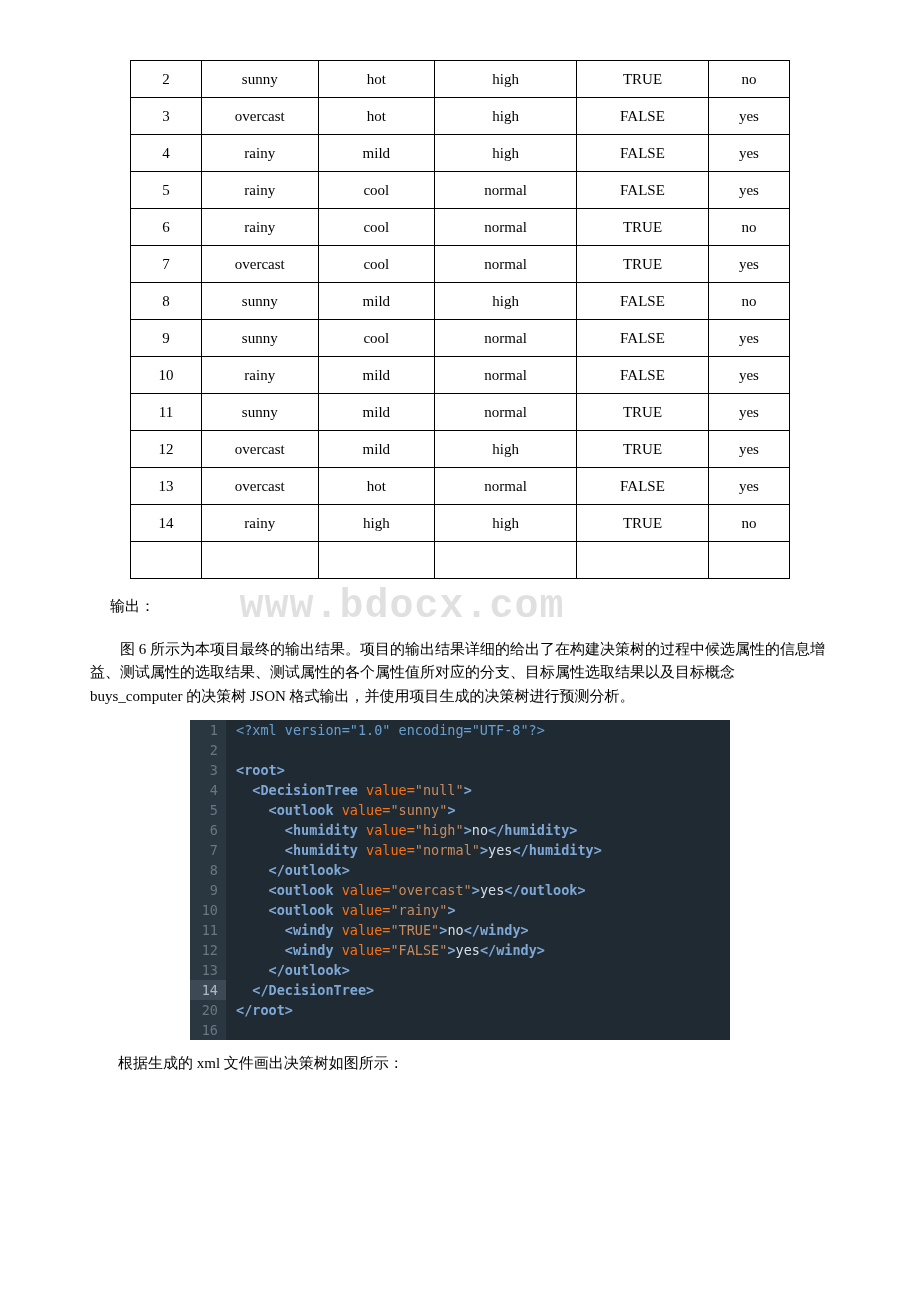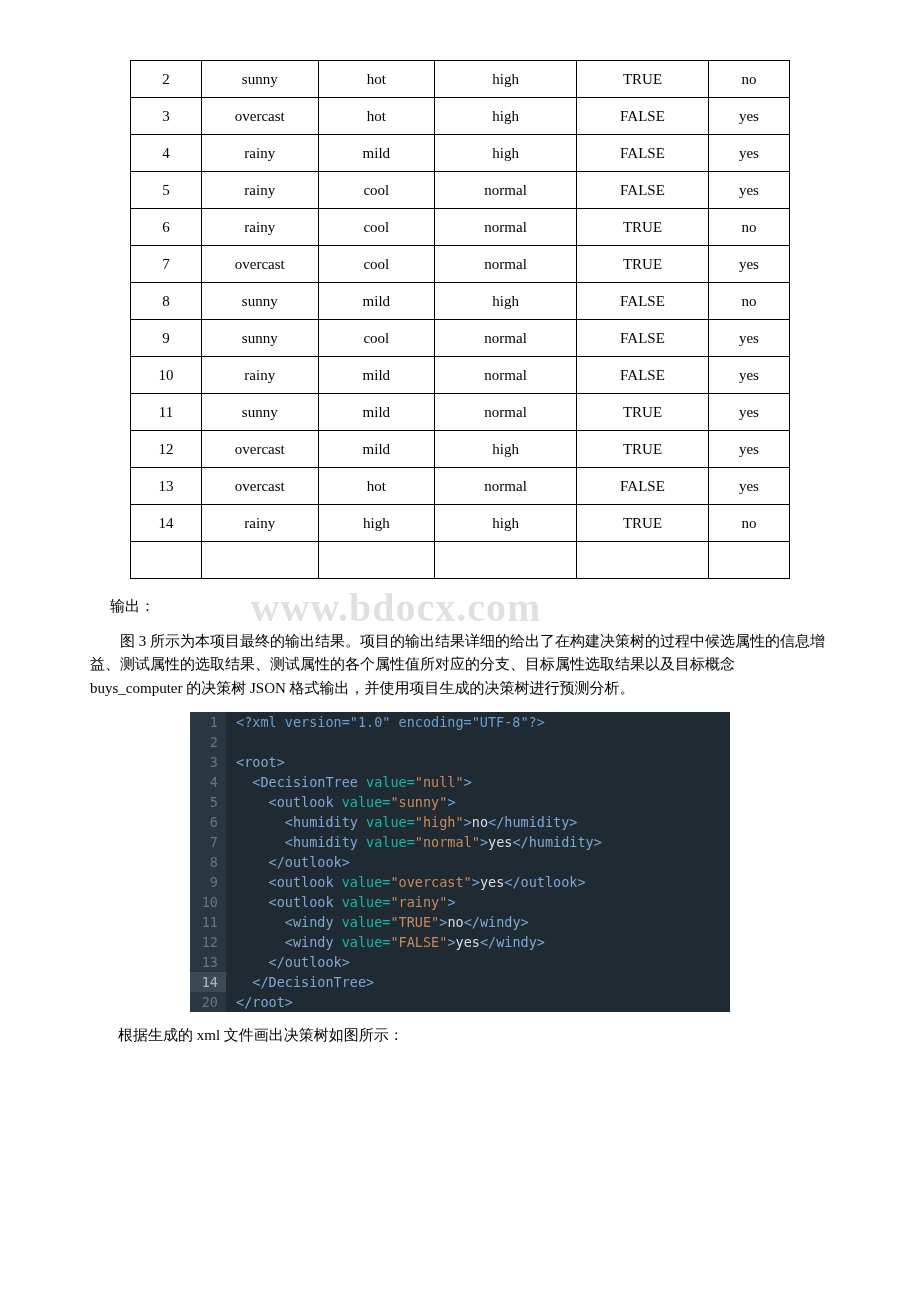--- a/index.html
+++ b/index.html
@@ -30,35 +30,35 @@
   }
   table.data col.c0 { width: 70px; }
   table.data col.c1 { width: 115px; }
   table.data col.c2 { width: 115px; }
   table.data col.c3 { width: 140px; }
   table.data col.c4 { width: 130px; }
   table.data col.c5 { width: 80px; }
 
   .watermark {
     position: absolute;
-    left: 36px;
+    left: 42px;
     top: 524px;
     width: 540px;
     text-align: center;
     font-size: 40px;
     font-weight: bold;
     letter-spacing: 1px;
     color: rgba(0,0,0,0.12);
     pointer-events: none;
-    font-family: Liberation Serif, serif;
+    font-family: Liberation Mono, monospace;
     z-index: 5;
   }
 
   .output-label {
-    margin: 18px 0 14px 20px;
+    margin: 18px 0 22px 20px;
     font-size: 15px;
   }
   .para {
     text-indent: 2em;
     margin: 6px 0;
     font-size: 15px;
     line-height: 1.55;
   }
 
   .code-block {
@@ -86,22 +86,22 @@
   }
   .code-block .ln.hl {
     background: #3d4a55;
     color: #b0b8c0;
   }
   .code-block .code {
     padding-left: 10px;
     white-space: pre;
     flex: 1 1 auto;
   }
-  .tag  { color: #7fa8d6; }
-  .attr { color: #14b8a6; }
+  .tag  { color: #7fa8d6; font-weight: bold; }
+  .attr { color: #f97316; }
   .val  { color: #c88b5f; }
   .txt  { color: #d6deeb; }
   .decl { color: #6aa0cf; }
 
   .footer-line {
     margin: 12px 0 0 28px;
     font-size: 15px;
   }
 </style>
 </head>
@@ -231,21 +231,21 @@
           <td></td>
           <td></td>
         </tr>
       </tbody>
   </table>
 
   <div class="watermark">www.bdocx.com</div>
 
   <div class="output-label">输出：</div>
 
-  <p class="para">图 3 所示为本项目最终的输出结果。项目的输出结果详细的给出了在构建决策树的过程中候选属性的信息增益、测试属性的选取结果、测试属性的各个属性值所对应的分支、目标属性选取结果以及目标概念 buys_computer 的决策树 JSON 格式输出，并使用项目生成的决策树进行预测分析。</p>
+  <p class="para">图 6 所示为本项目最终的输出结果。项目的输出结果详细的给出了在构建决策树的过程中候选属性的信息增益、测试属性的选取结果、测试属性的各个属性值所对应的分支、目标属性选取结果以及目标概念 buys_computer 的决策树 JSON 格式输出，并使用项目生成的决策树进行预测分析。</p>
 
   <div class="code-block" id="code">
       <div class="line">
         <div class="ln">1</div>
         <div class="code"><span class="decl">&lt;?xml version="1.0" encoding="UTF-8"?&gt;</span></div>
       </div>
       <div class="line">
         <div class="ln">2</div>
         <div class="code"></div>
       </div>
@@ -294,17 +294,21 @@
         <div class="code">    <span class="tag">&lt;/outlook&gt;</span></div>
       </div>
       <div class="line">
         <div class="ln hl">14</div>
         <div class="code">  <span class="tag">&lt;/DecisionTree&gt;</span></div>
       </div>
       <div class="line">
         <div class="ln">20</div>
         <div class="code"><span class="tag">&lt;/root&gt;</span></div>
       </div>
+      <div class="line" style="height: 12px;">
+        <div class="ln">16</div>
+        <div class="code"></div>
+      </div>
     </div>
 
   <div class="footer-line">根据生成的 xml 文件画出决策树如图所示：</div>
 
 </div>
 
 </body></html>

